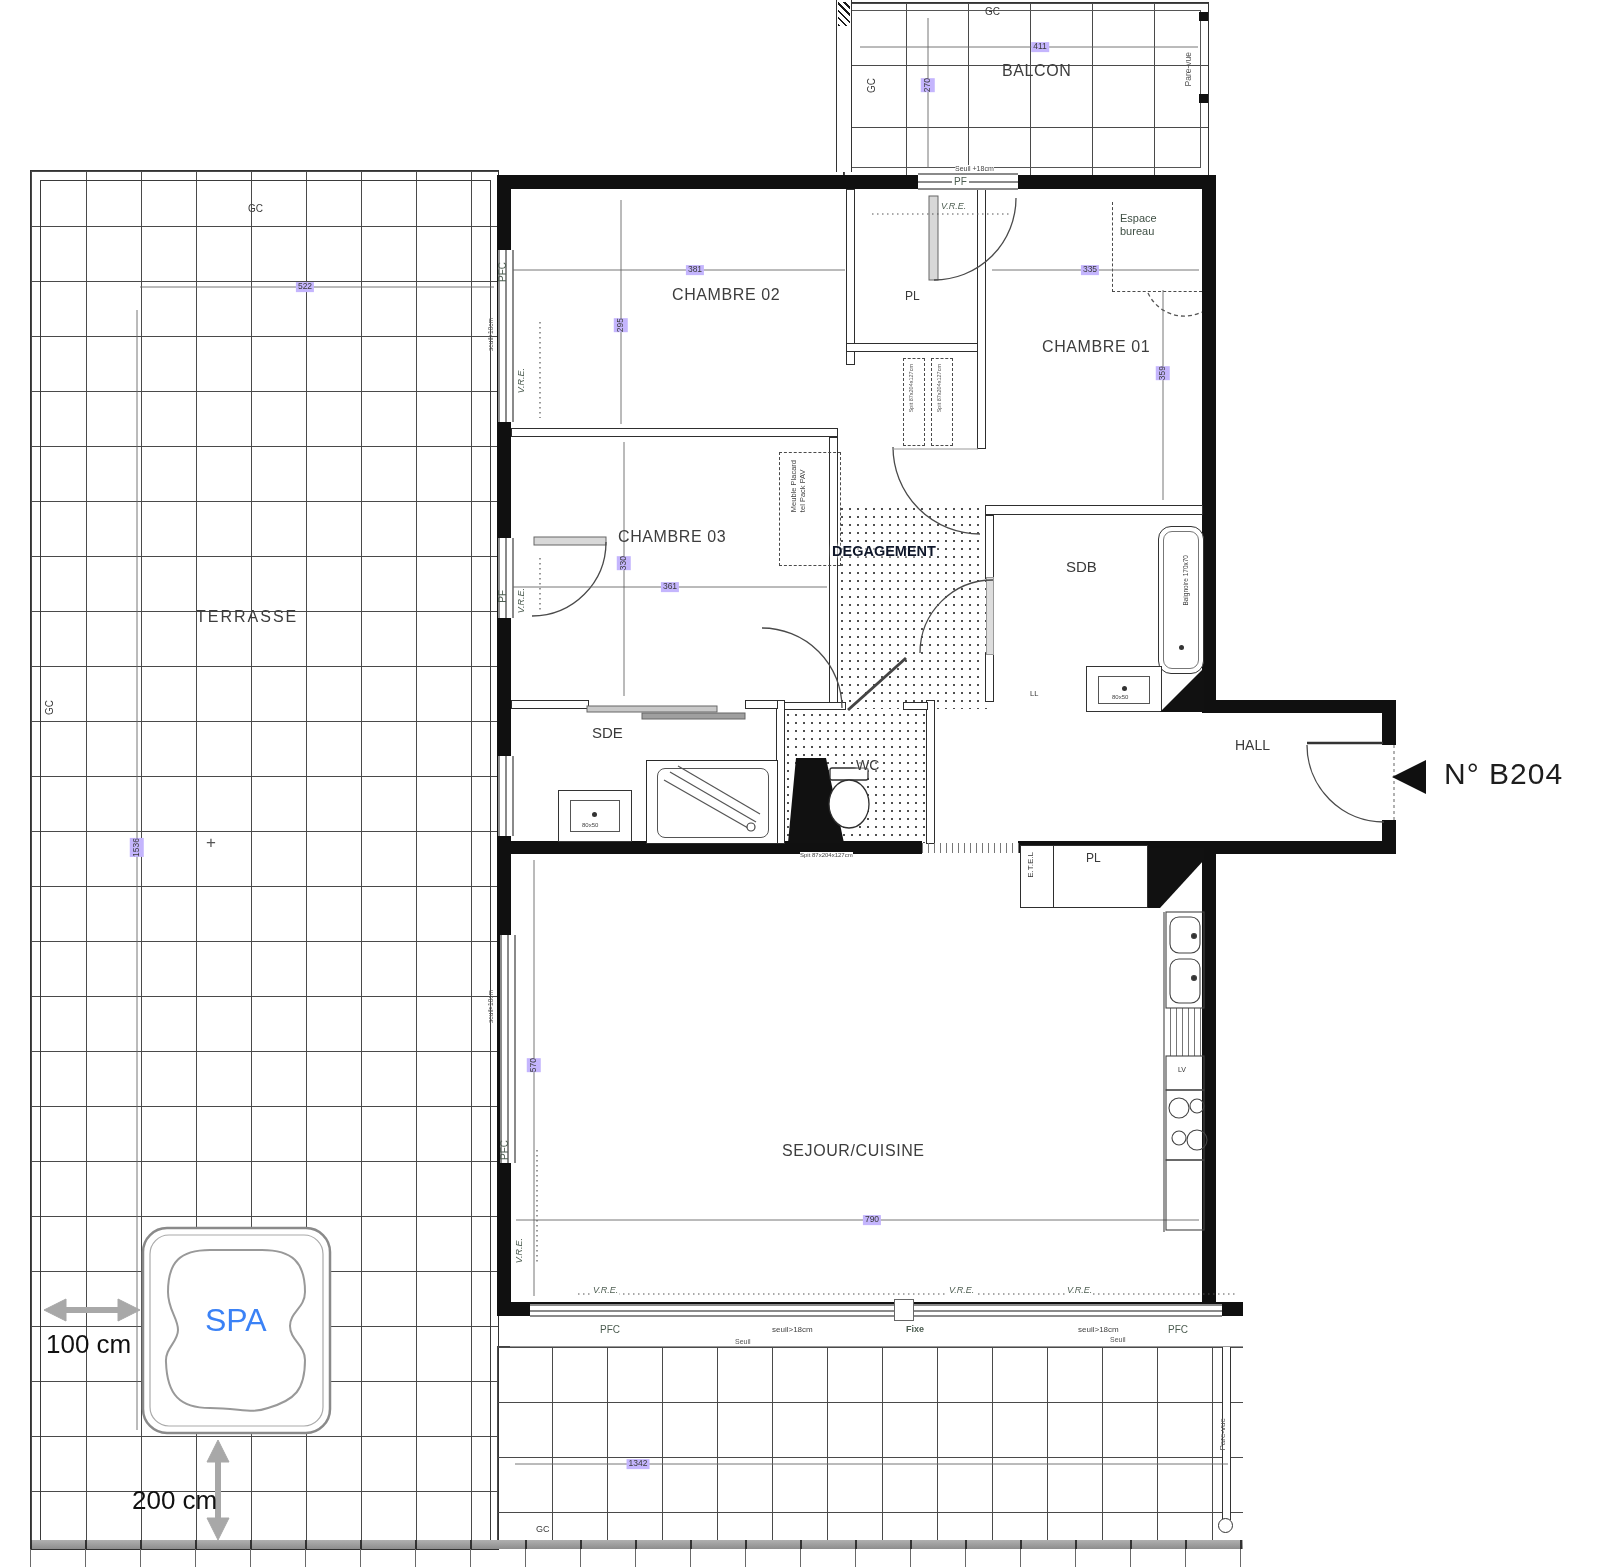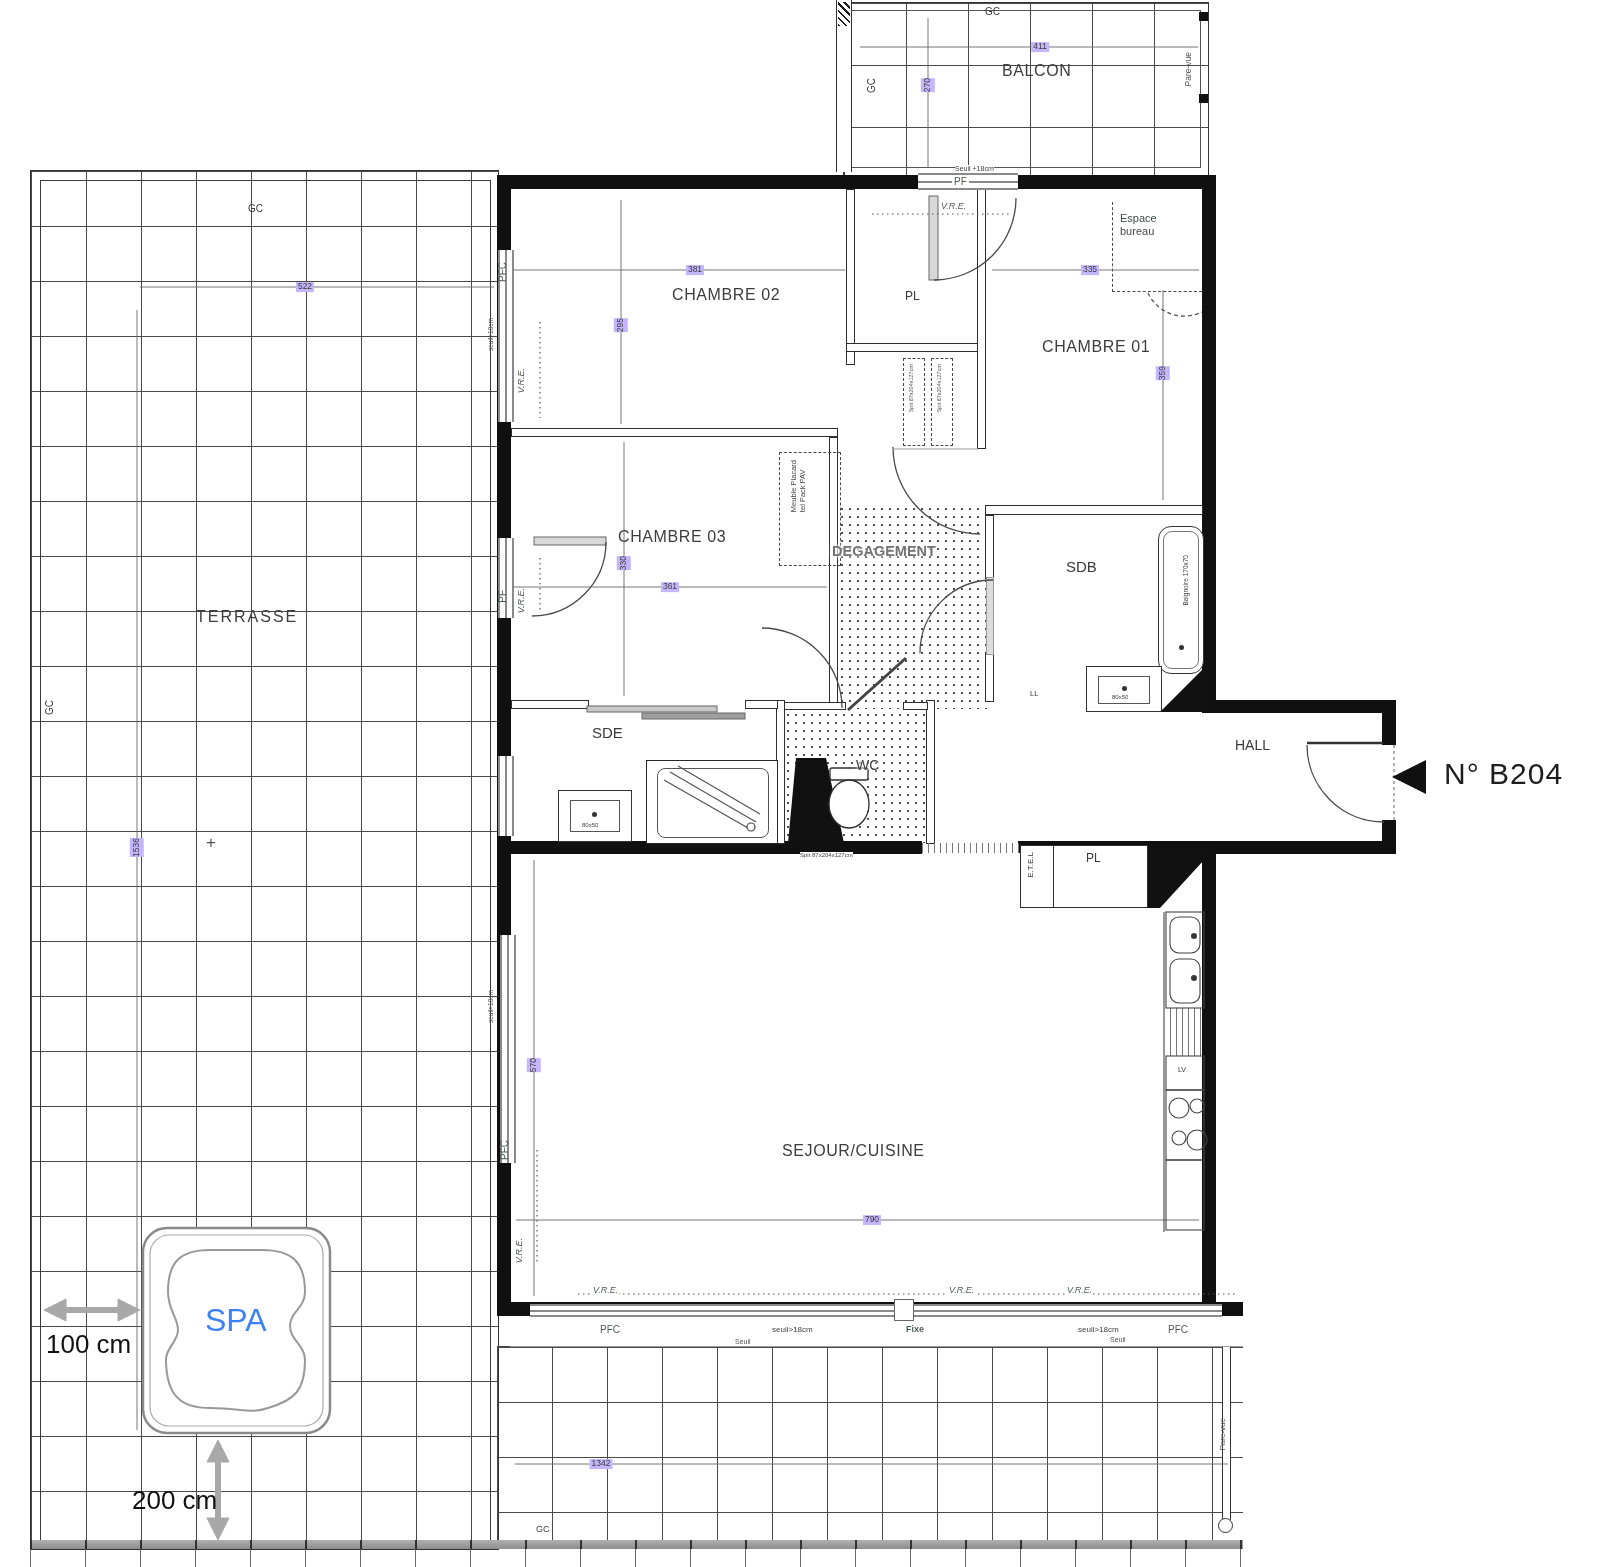--- a/index.html
+++ b/index.html
@@ -229,21 +229,21 @@
       <polygon points="218,1540 207,1518 229,1518"></polygon>
     </g>
   </svg>
 
   <div class="lbl room" style="left:1002px;top:62px;">BALCON</div>
   <div class="lbl room" style="left:196px;top:608px;letter-spacing:2px;">TERRASSE</div>
   <div class="lbl room" style="left:672px;top:286px;">CHAMBRE 02</div>
   <div class="lbl room" style="left:1042px;top:338px;">CHAMBRE 01</div>
   <div class="lbl room" style="left:618px;top:528px;">CHAMBRE 03</div>
   <div class="lbl room" style="left:782px;top:1142px;">SEJOUR/CUISINE</div>
-  <div class="lbl" style="left:832px;top:543px;font-size:14.5px;font-weight:600;color:#737373;text-shadow:0 0 4px #fff,0 0 4px #fff;">DEGAGEMENT</div>
+  <div class="lbl" style="left:832px;top:543px;font-size:14.5px;font-weight:600;color:#0f172a;text-shadow:0 0 4px #fff,0 0 4px #fff;">DEGAGEMENT</div>
   <div class="lbl" style="left:1022px;top:558px;font-size:15px;margin-left:44px;">SDB</div>
   <div class="lbl" style="left:592px;top:724px;font-size:15px;">SDE</div>
   <div class="lbl" style="left:856px;top:757px;font-size:14px;text-shadow:0 0 4px #fff,0 0 4px #fff;">WC</div>
   <div class="lbl" style="left:1235px;top:737px;font-size:14px;">HALL</div>
   <div class="lbl" style="left:905px;top:290px;font-size:12px;">PL</div>
   <div class="lbl" style="left:1086px;top:852px;font-size:12px;">PL</div>
   <div class="lbl" style="left:205px;top:1302px;font-size:32px;color:#3b82f6;">SPA</div>
   <div class="lbl" style="left:1120px;top:212px;font-size:11px;color:#3f4f44;">
     <div>Espace</div>
     <div>bureau</div>
@@ -281,21 +281,21 @@
   <div class="lbl vt" style="left:866px;top:78px;font-size:10px;">GC</div>
   <div class="lbl" style="left:248px;top:203px;font-size:10px;">GC</div>
   <div class="lbl vt" style="left:44px;top:700px;font-size:10px;">GC</div>
   <div class="lbl" style="left:536px;top:1524px;font-size:9px;">GC</div>
   <div class="lbl" style="left:206px;top:833px;font-size:17px;color:#555;">+</div>
 
   <div class="lbl dim c" style="left:1040px;top:47px;">411</div>
   <div class="lbl dim vt" style="left:921px;top:78px;">270</div>
   <div class="lbl dim c" style="left:305px;top:287px;">522</div>
   <div class="lbl dim vt" style="left:130px;top:838px;">1536</div>
-  <div class="lbl dim c" style="left:601px;top:1464px;text-align:center;">1342</div>
+  <div class="lbl dim c" style="left:638px;top:1464px;text-align:center;">1342</div>
   <div class="lbl dim c" style="left:695px;top:270px;">381</div>
   <div class="lbl dim vt" style="left:614px;top:318px;">295</div>
   <div class="lbl dim c" style="left:1090px;top:270px;">335</div>
   <div class="lbl dim vt" style="left:1156px;top:366px;">359</div>
   <div class="lbl dim c" style="left:670px;top:587px;">361</div>
   <div class="lbl dim vt" style="left:617px;top:556px;">330</div>
   <div class="lbl dim c" style="left:872px;top:1220px;">790</div>
   <div class="lbl dim vt" style="left:527px;top:1058px;">570</div>
 
   <div class="lbl" style="left:46px;top:1330px;font-size:26px;color:#111;">100 cm</div>

